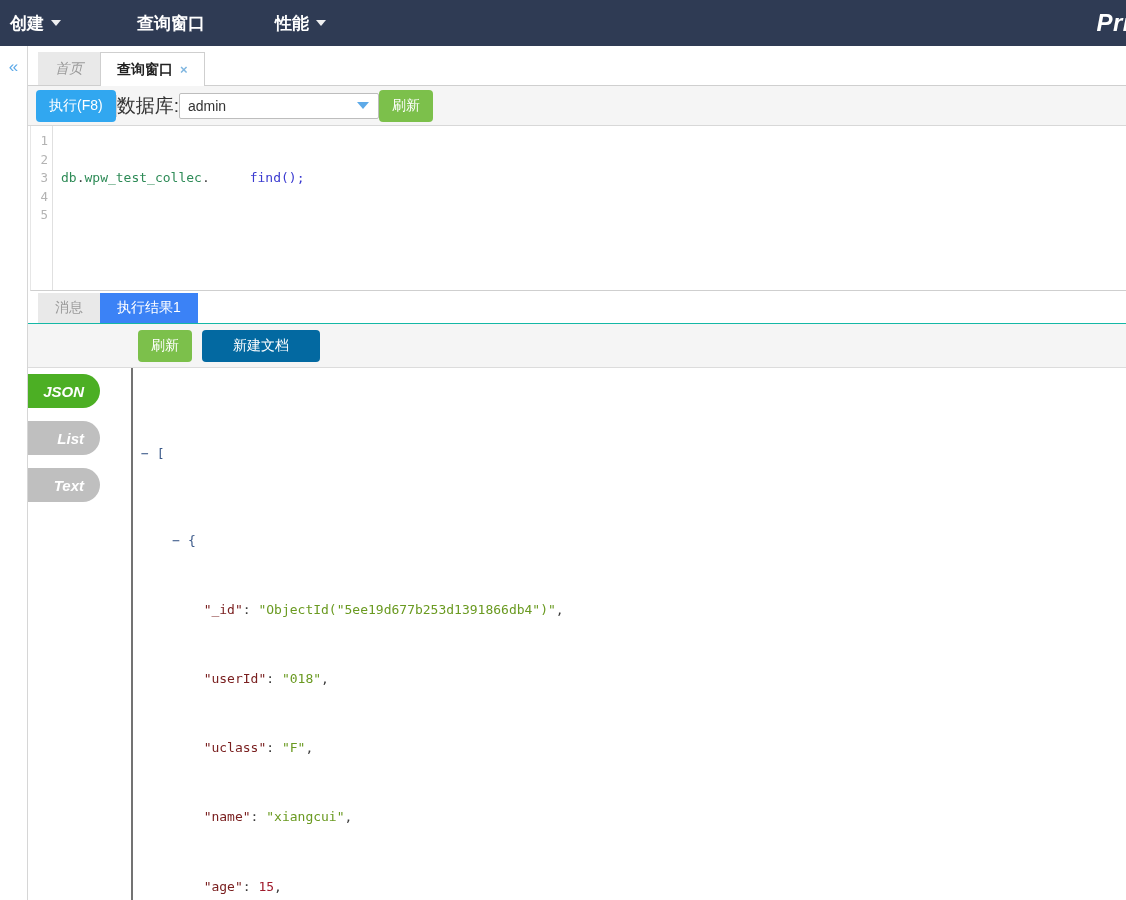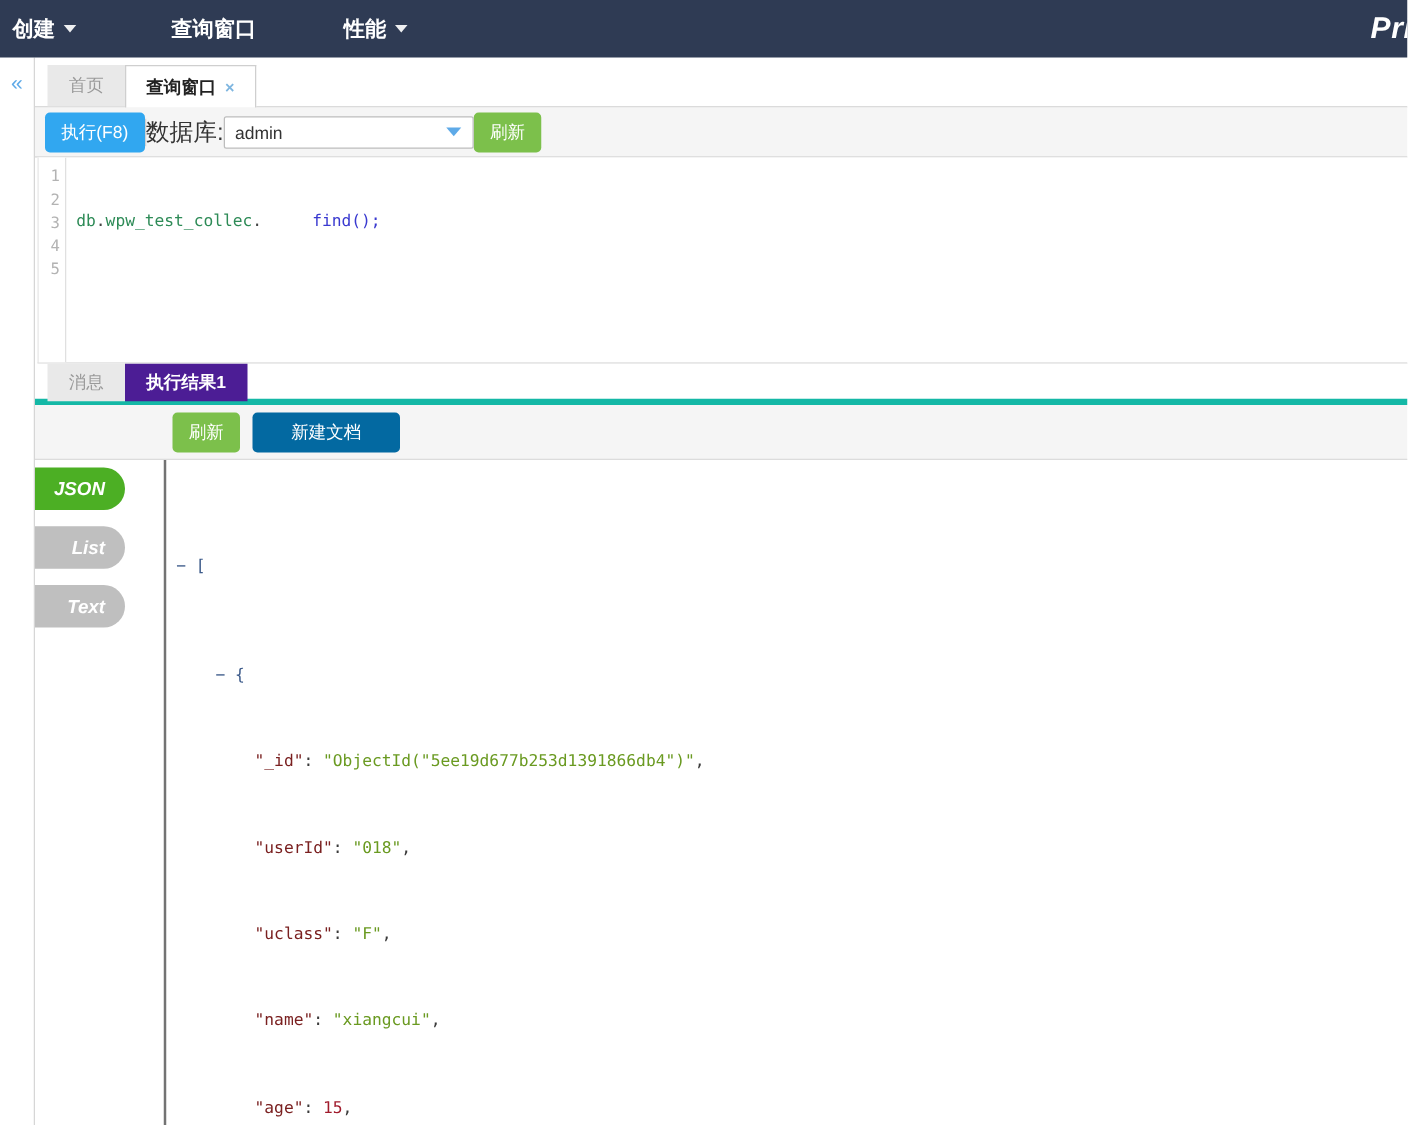--- a/index.html
+++ b/index.html
@@ -107,20 +107,21 @@
     font-size: 14px;
     cursor: pointer;
     border: 1px solid transparent;
     border-bottom: none;
     position: relative;
     white-space: nowrap;
   }
   .tab.inactive {
     background: #e9e9e9;
     color: #9a9a9a;
+    font-style: italic;
   }
   .tab.active {
     background: #ffffff;
     color: #222222;
     font-weight: bold;
     border-color: #cfcfcf;
     margin-bottom: -1px;
     height: 34px;
   }
   .tab-close {
@@ -240,37 +241,37 @@
   .result {
     flex: 1;
     display: flex;
     flex-direction: column;
     min-height: 0;
     background: #ffffff;
   }
   .rtabbar {
     height: 33px;
     display: flex;
-    align-items: flex-start;
+    align-items: flex-end;
     padding-left: 10px;
-    border-bottom: 5px solid #14b8a6;
+    border-bottom: 1px solid #14b8a6;
     flex: 0 0 33px;
     background: #ffffff;
   }
   .rtab {
     height: 30px;
     padding: 0 17px;
     display: flex;
     align-items: center;
     font-size: 14px;
     cursor: pointer;
     white-space: nowrap;
   }
   .rtab.inactive { background: #e9e9e9; color: #9a9a9a; }
-  .rtab.active   { background: #4c1d95; color: #ffffff; font-weight: bold; }
+  .rtab.active   { background: #3b82f6; color: #ffffff; font-weight: normal; }
 
   .rtoolbar {
     height: 44px;
     background: #f5f5f5;
     border-bottom: 1px solid #dcdcdc;
     display: flex;
     align-items: center;
     gap: 10px;
     padding-left: 110px;
     flex: 0 0 44px;

